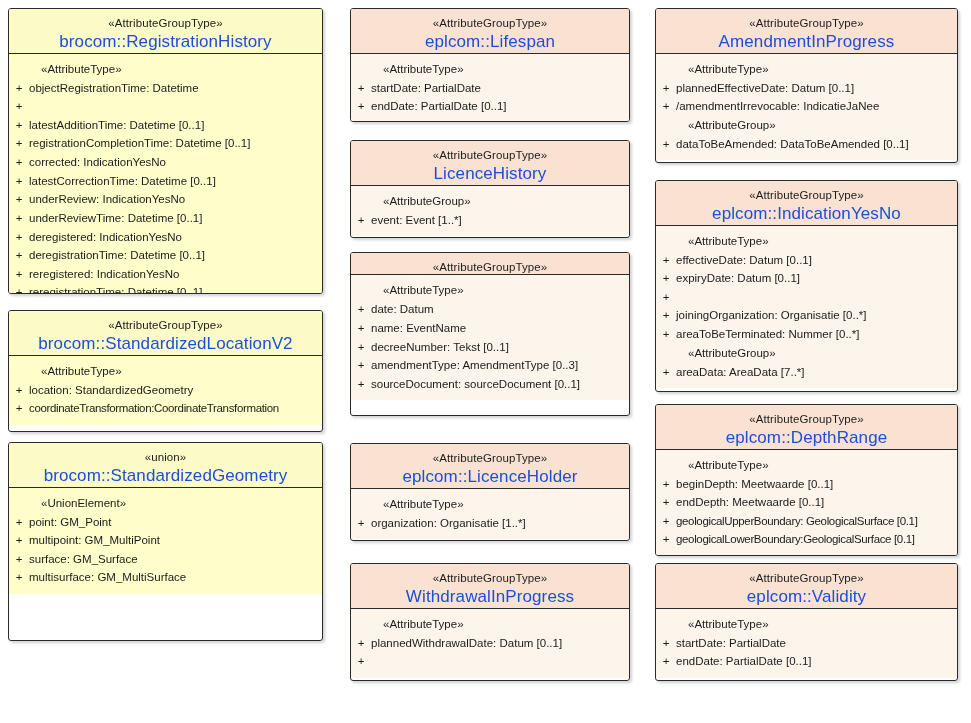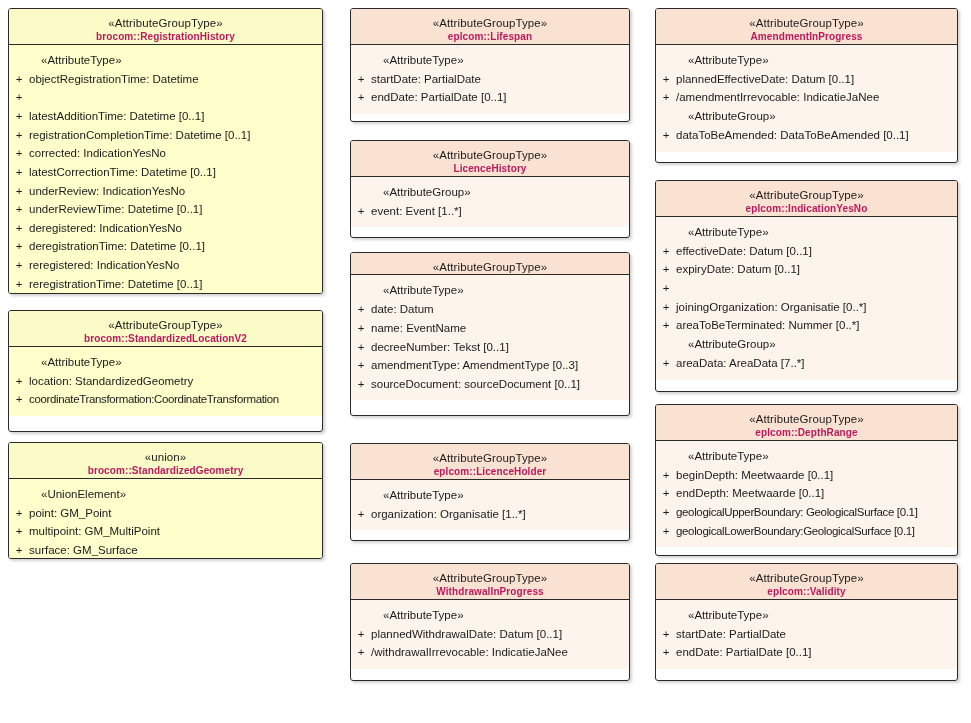--- a/index.html
+++ b/index.html
@@ -37,23 +37,23 @@
     text-align: center;
     padding: 7px 4px 0 4px;
     line-height: 1.25;
   }
   .uml-stereotype-line {
     font-size: 11.5px;
     color: #1b1b1b;
     letter-spacing: 0.1px;
   }
   .uml-name-line {
-    font-size: 10px;
-    font-weight: bold;
-    color: #be185d;
+    font-size: 17px;
+    font-weight: normal;
+    color: #1d4ed8;
     letter-spacing: 0.1px;
     margin-top: 1px;
   }
   .uml-body {
     box-sizing: border-box;
     padding: 6px 0 7px 0;
   }
   .group-stereotype {
     font-size: 11.5px;
     color: #1b1b1b;
@@ -158,21 +158,21 @@
         <div class="attr-row">
           <span class="attr-vis">+</span>
           <span class="attr-text">location: StandardizedGeometry</span>
         </div>
         <div class="attr-row">
           <span class="attr-vis">+</span>
           <span class="attr-text tight">coordinateTransformation:CoordinateTransformation</span>
         </div>
       </div>
     </div>
-    <div class="uml-class pal-yellow" style="left: 8px; top: 442px; width: 315px; height: 117px;">
+    <div class="uml-class pal-yellow" style="left: 8px; top: 442px; width: 315px; height: 199px;">
       <div class="uml-header">
         <div class="uml-stereotype-line">«union»</div>
         <div class="uml-name-line">brocom::StandardizedGeometry</div>
       </div>
       <div class="uml-body">
         <div class="group-stereotype">«UnionElement»</div>
         <div class="attr-row">
           <span class="attr-vis">+</span>
           <span class="attr-text">point: GM_Point</span>
         </div>
@@ -267,21 +267,20 @@
         <div class="uml-name-line">WithdrawalInProgress</div>
       </div>
       <div class="uml-body">
         <div class="group-stereotype">«AttributeType»</div>
         <div class="attr-row">
           <span class="attr-vis">+</span>
           <span class="attr-text">plannedWithdrawalDate: Datum [0..1]</span>
         </div>
         <div class="attr-row">
           <span class="attr-vis">+</span>
-          <span class="attr-text">/withdrawalIrrevocable: IndicatieJaNee</span>
         </div>
       </div>
     </div>
     <div class="uml-class pal-peach" style="left: 655px; top: 8px; width: 303px; height: 155px;">
       <div class="uml-header">
         <div class="uml-stereotype-line">«AttributeGroupType»</div>
         <div class="uml-name-line">AmendmentInProgress</div>
       </div>
       <div class="uml-body">
         <div class="group-stereotype">«AttributeType»</div>

